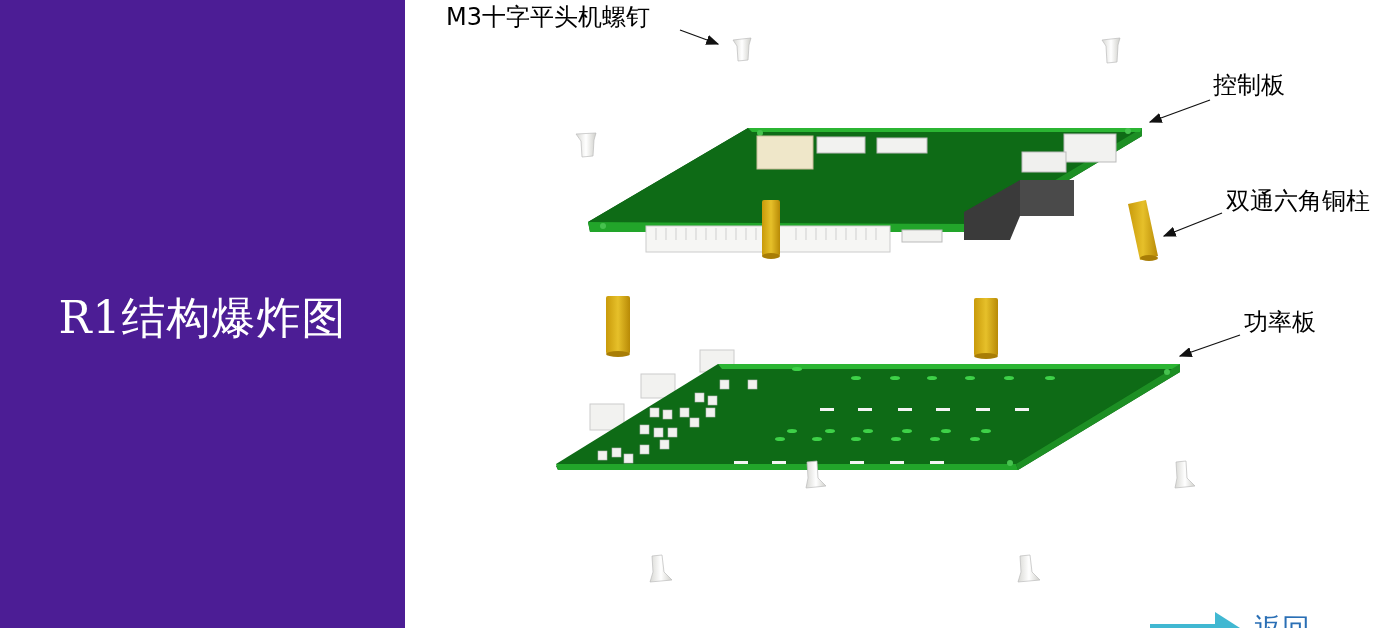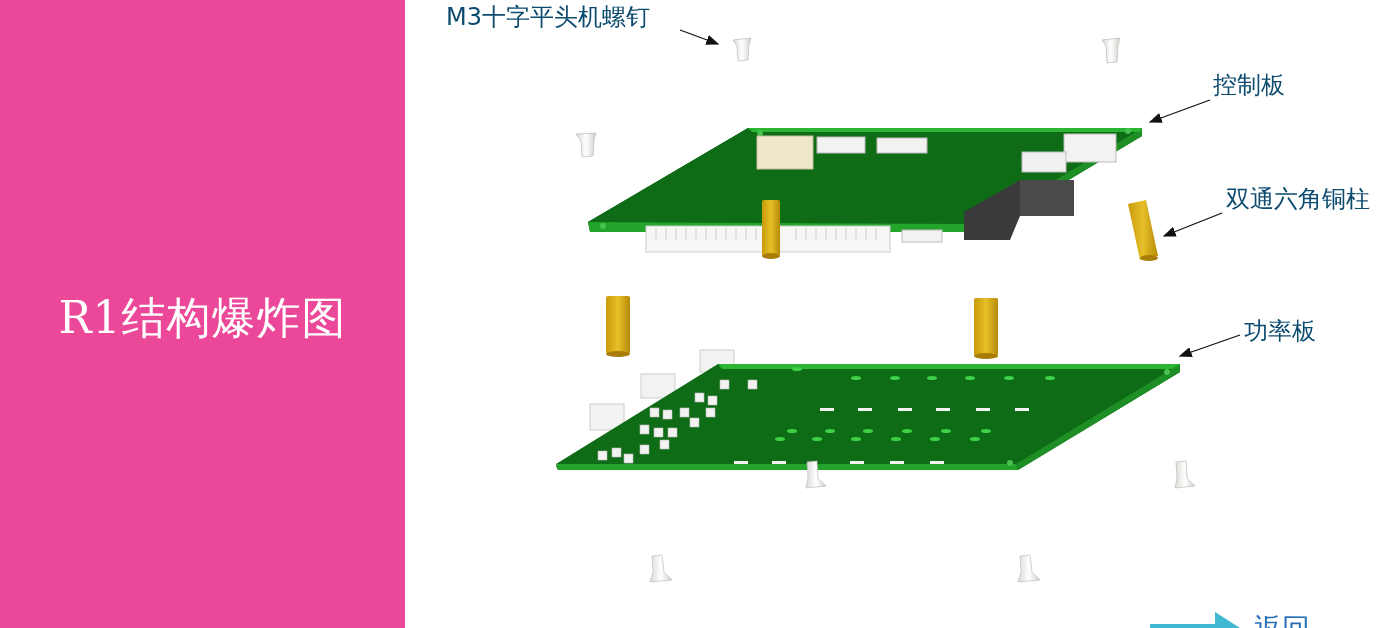--- a/index.html
+++ b/index.html
@@ -1,19 +1,19 @@
 <!DOCTYPE html>
 <html><head>
 <meta charset="utf-8">
 <style>
   html, body { margin:0; padding:0; }
   body { width:1376px; height:628px; position:relative; overflow:hidden; background:#ffffff; font-family:"DejaVu Sans","Liberation Sans",sans-serif; }
-  .side-panel { position:absolute; left:0; top:0; width:405px; height:628px; background:#ec4899; }
+  .side-panel { position:absolute; left:0; top:0; width:405px; height:628px; background:#4c1d95; }
   .side-title { position:absolute; left:0; top:280px; width:405px; text-align:center; color:#ffffff; font-family:"DejaVu Serif","Liberation Serif",serif; font-size:44px; line-height:76px; letter-spacing:1px; }
-  .label { position:absolute; font-size:24px; color:#0c4a6e; white-space:nowrap; line-height:30px; }
+  .label { position:absolute; font-size:24px; color:#000000; white-space:nowrap; line-height:30px; }
   svg.art { position:absolute; left:0; top:0; }
   .return-link { position:absolute; left:1254px; top:612px; font-size:28px; color:#2a6fb5; line-height:34px; cursor:pointer; }
 </style>
 </head>
 <body>
 
 <div class="side-panel">
   <div class="side-title">R1结构爆炸图</div>
 </div>
 
@@ -193,16 +193,16 @@
   <line x1="1222" y1="213" x2="1164" y2="236" stroke="#111" stroke-width="1.3" marker-end="url(#ah)"></line>
   <line x1="1240" y1="335" x2="1180" y2="356" stroke="#111" stroke-width="1.3" marker-end="url(#ah)"></line>
 
   <g>
     <polygon points="1150,624 1215,624 1215,612 1240,628 1150,628" fill="#41b8d2"></polygon>
   </g>
 </svg>
 
 <div class="label" style="left:446px; top:2px;">M3十字平头机螺钉</div>
 <div class="label" style="left:1213px; top:72px;font-family:Liberation Mono, monospace;">控制板</div>
-<div class="label" style="left:1226px; top:186px;font-family:Liberation Mono, monospace;">双通六角铜柱</div>
-<div class="label" style="left:1244px; top:316px;font-family:Liberation Serif, serif;">功率板</div>
+<div class="label" style="left:1226px; top:186px;">双通六角铜柱</div>
+<div class="label" style="left:1244px; top:307px;font-family:Liberation Serif, serif;">功率板</div>
 
 <div class="return-link">返回</div>
 
 </body></html>

